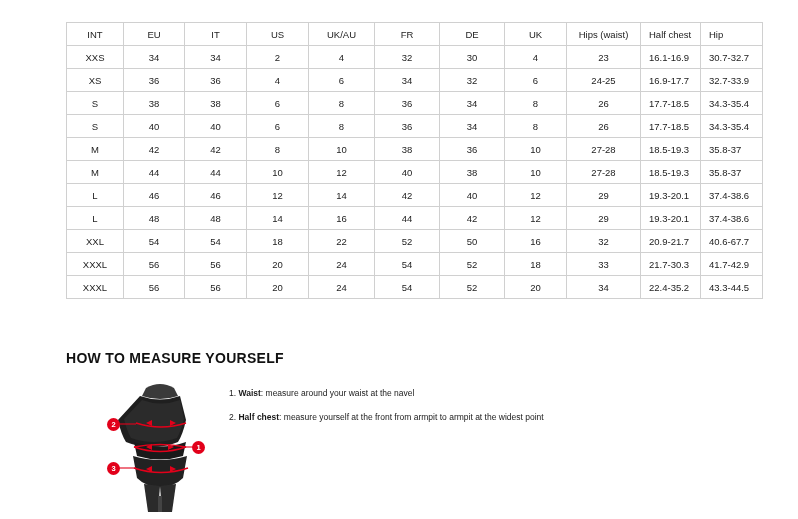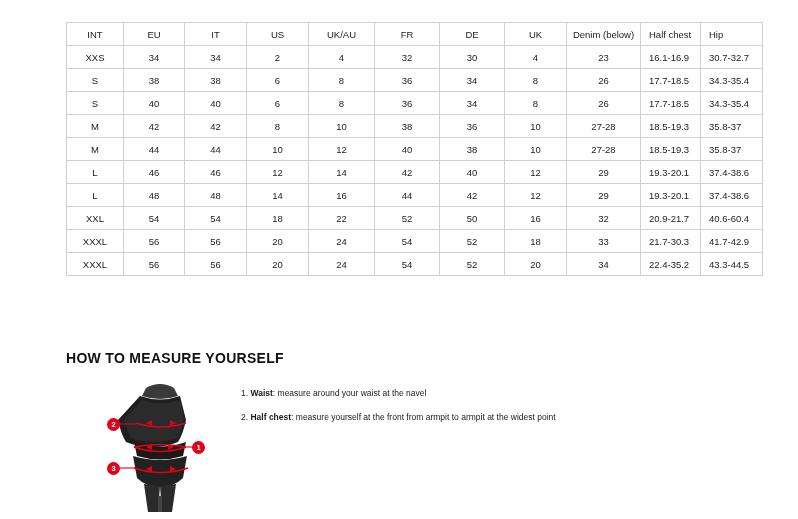--- a/index.html
+++ b/index.html
@@ -88,21 +88,21 @@
     align-items: flex-start;
   }
   .figure-box {
     width: 110px;
     height: 135px;
     position: relative;
     margin-left: 40px;
     margin-top: 4px;
   }
   .instructions {
-    margin-left: 25px;
+    margin-left: 13px;
     margin-top: 12px;
   }
   .instr-line {
     font-size: 8.5px;
     color: #1a1a1a;
     margin-bottom: 14px;
     line-height: 1.2;
   }
   .instr-line b { font-weight: bold; }
 
@@ -151,38 +151,51 @@
       <thead>
         <tr>
           <th>INT</th>
           <th>EU</th>
           <th>IT</th>
           <th>US</th>
           <th>UK/AU</th>
           <th>FR</th>
           <th>DE</th>
           <th>UK</th>
-          <th>Denim (below)</th>
+          <th>Hips (waist)</th>
           <th class="left-al">Half chest</th>
           <th class="left-al">Hip</th>
         </tr>
       </thead>
       <tbody>
         <tr>
           <td>XXS</td>
           <td>34</td>
           <td>34</td>
           <td>2</td>
           <td>4</td>
           <td>32</td>
           <td>30</td>
           <td>4</td>
           <td>23</td>
           <td class="left-al">16.1-16.9</td>
           <td class="left-al">30.7-32.7</td>
+        </tr>
+        <tr>
+          <td>XS</td>
+          <td>36</td>
+          <td>36</td>
+          <td>4</td>
+          <td>6</td>
+          <td>34</td>
+          <td>32</td>
+          <td>6</td>
+          <td>24-25</td>
+          <td class="left-al">16.9-17.7</td>
+          <td class="left-al">32.7-33.9</td>
         </tr>
         <tr>
           <td>S</td>
           <td>38</td>
           <td>38</td>
           <td>6</td>
           <td>8</td>
           <td>36</td>
           <td>34</td>
           <td>8</td>
@@ -259,21 +272,21 @@
           <td>XXL</td>
           <td>54</td>
           <td>54</td>
           <td>18</td>
           <td>22</td>
           <td>52</td>
           <td>50</td>
           <td>16</td>
           <td>32</td>
           <td class="left-al">20.9-21.7</td>
-          <td class="left-al">40.6-60.4</td>
+          <td class="left-al">40.6-67.7</td>
         </tr>
         <tr>
           <td>XXXL</td>
           <td>56</td>
           <td>56</td>
           <td>20</td>
           <td>24</td>
           <td>54</td>
           <td>52</td>
           <td>18</td>

